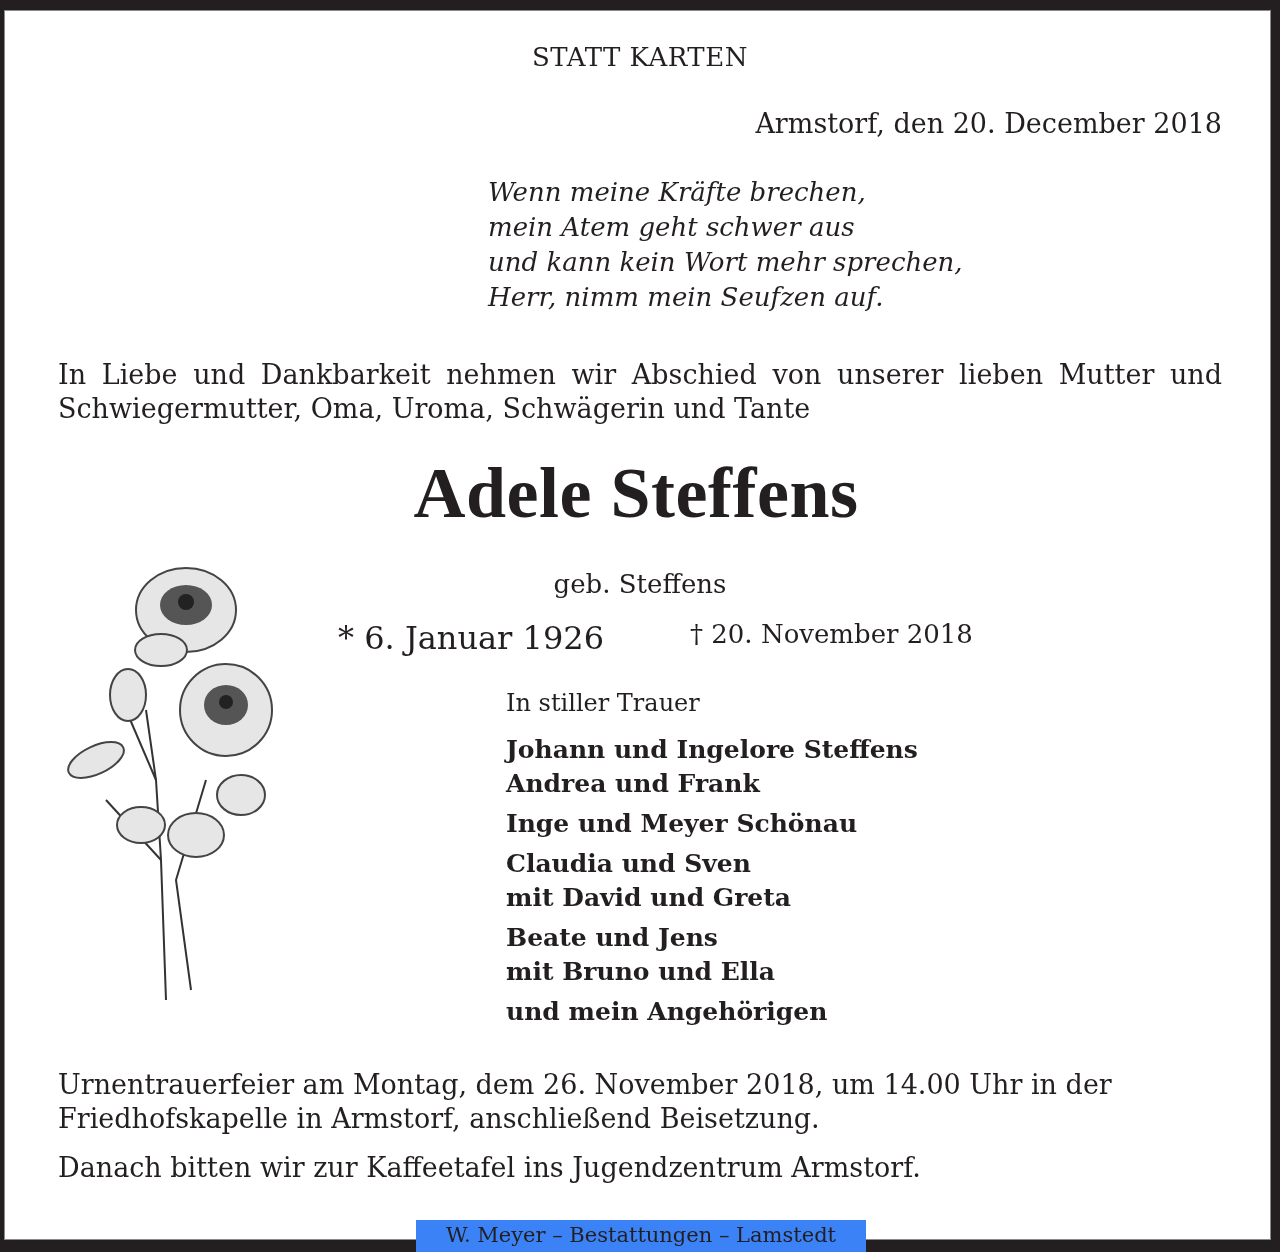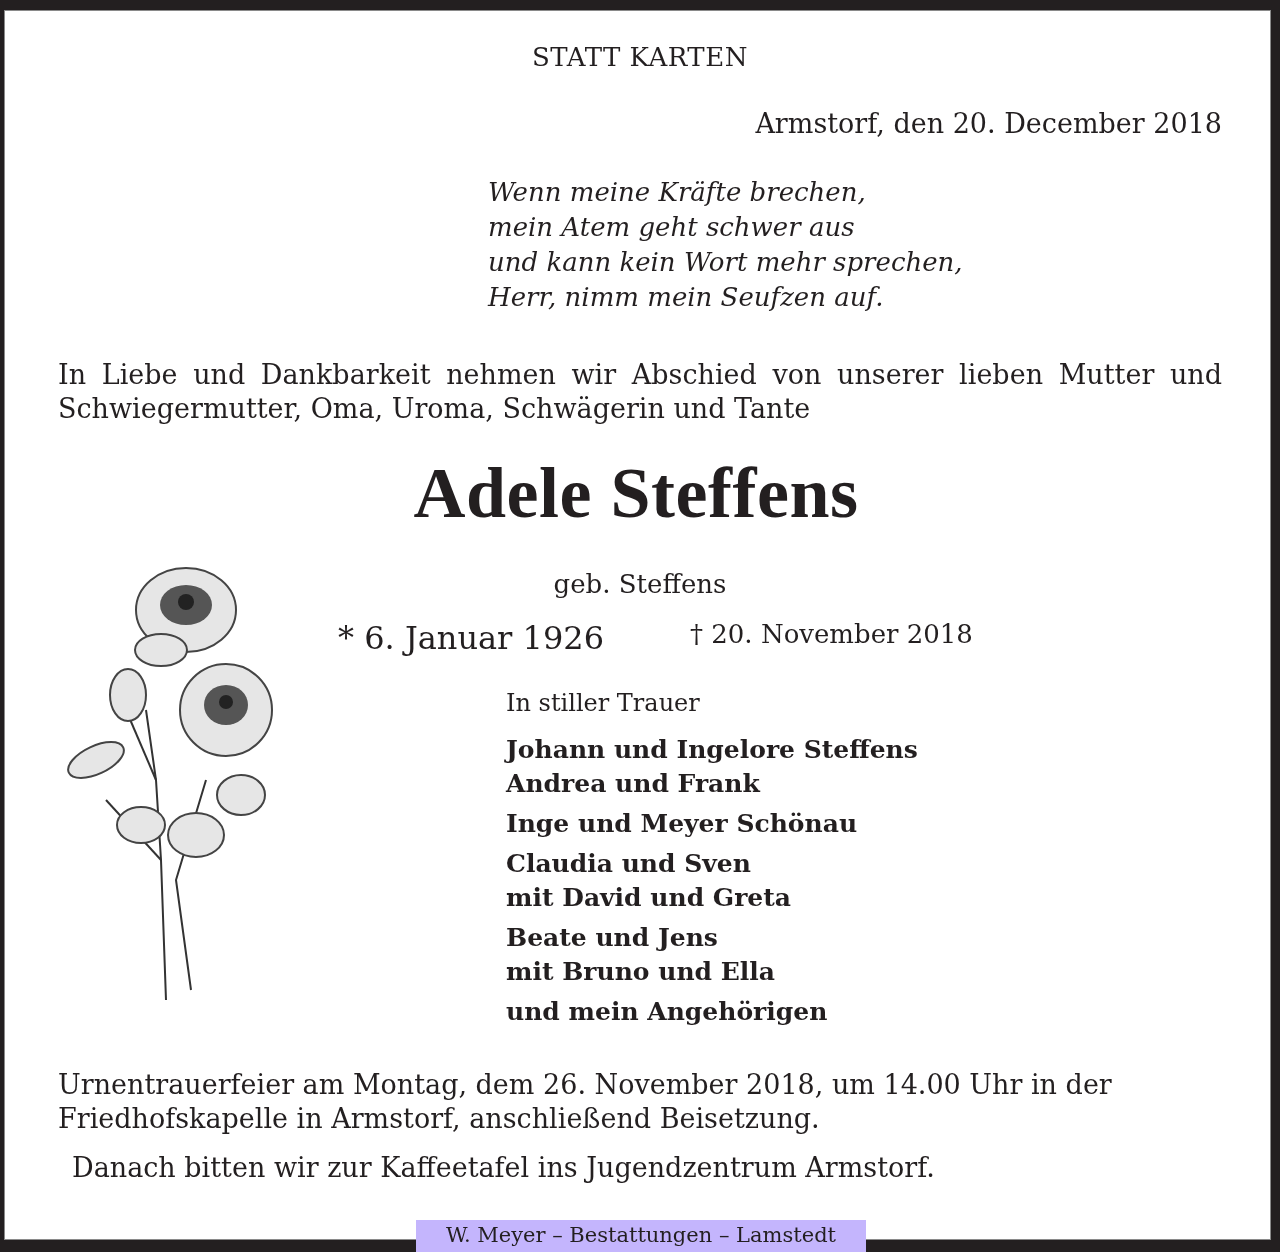--- a/index.html
+++ b/index.html
@@ -11,22 +11,22 @@
   .poem { left:488px; top:175px; font-size:26px; font-style:italic; line-height:35px; }
   .intro { left:58px; top:358px; width:1164px; font-size:27px; line-height:34px; white-space:normal; text-align:justify; text-align-last:left; }
   .name { left:0; width:1272px; text-align:center; top:452px; font-size:72px; font-weight:bold; font-family:"Liberation Serif", serif; letter-spacing:0.5px; }
   .geb { left:0; width:1280px; text-align:center; top:569px; font-size:26px; padding-left:0; }
   .born { left:338px; top:619px; font-size:32px; }
   .died { left:654px; top:619px; font-size:26px;margin-left:36px; }
   .trauer { left:506px; top:689px; font-size:24px; }
   .mourners { left:506px; top:733px; font-size:25px; font-weight:bold; line-height:34px; }
   .mourners .grp { margin-bottom:6px; }
   .funeral { left:58px; top:1068px; width:1164px; font-size:27px; line-height:34px; white-space:normal; }
-  .coffee { left:58px; top:1152px; font-size:27px;margin-left:14px; }
-  .footer { left:416px; top:1220px; width:450px; height:32px; background:#c4b5fd; text-align:center; font-size:21px; line-height:30px; }
+  .coffee { left:58px; top:1152px; font-size:27px; }
+  .footer { left:416px; top:1220px; width:450px; height:32px; background:#3b82f6; text-align:center; font-size:21px; line-height:30px; }
   .rose { position:absolute; left:66px; top:560px; width:210px; height:440px; }
 </style>
 </head>
 <body>
 
 <div class="frame"></div>
 
 <div class="abs t-statt">STATT KARTEN</div>
 <div class="abs t-date">Armstorf, den 20. December 2018</div>
 

